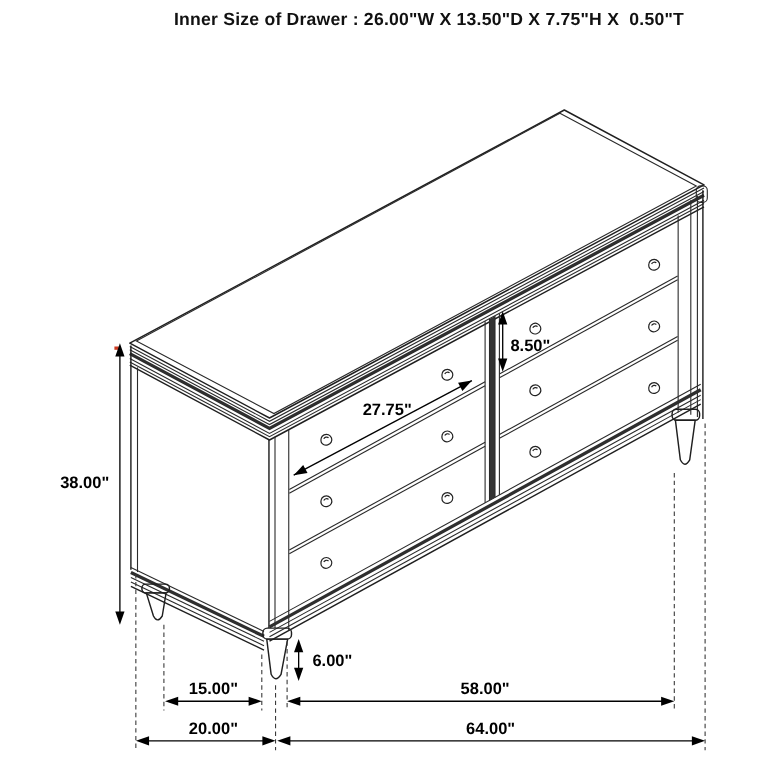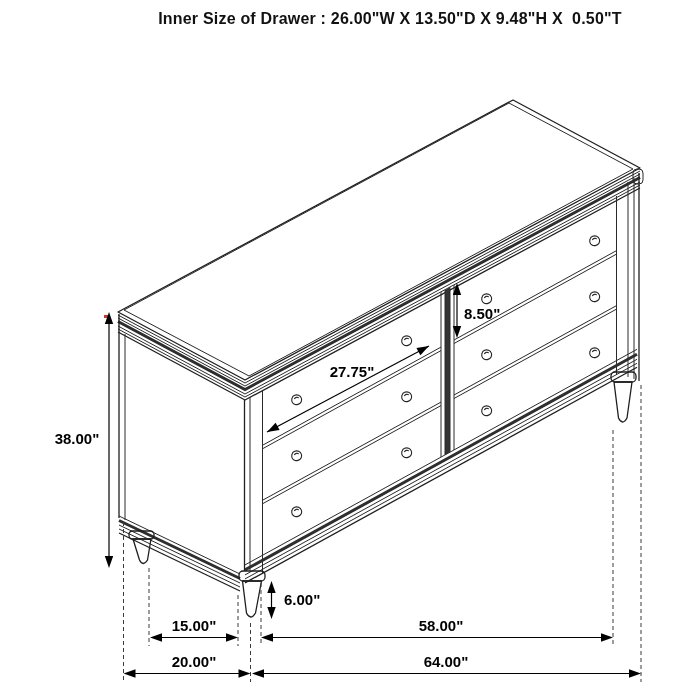--- a/index.html
+++ b/index.html
@@ -23,21 +23,21 @@
   .dimline{stroke:#000;fill:none;stroke-width:1.2;}
   .dashline{stroke:#3a3a3a;fill:none;stroke-width:1;stroke-dasharray:4 3;}
   .arrow{fill:#000;stroke:none;}
   .knob{stroke:#222;fill:#fff;stroke-width:1.1;}
 </style>
 </head>
 <body>
 
 <div class="stage">
 
-  <div class="title">Inner Size of Drawer : 26.00"W X 13.50"D X 9.48"H X  0.50"T</div>
+  <div class="title">Inner Size of Drawer : 26.00"W X 13.50"D X 7.75"H X  0.50"T</div>
 
   <svg width="700" height="700" viewBox="0 0 700 700">
 
     <defs>
       <path id="knob" class="knob" d="M -4.2,-3.2 C -2.8,-5.6 1,-5.9 3,-4 C 5.2,-2 5.3,1.2 3.3,3.1 C 1.3,5 -2.3,4.9 -4.1,2.9 C -5.6,1.2 -5.5,-1.2 -4.2,-3.2 Z M -2.2,-1.8 C -1,-3.2 1.4,-2.9 2.2,-1.4"></path>
       <polygon id="ah" class="arrow" points="0,0 -12,-4.2 -12,4.2"></polygon>
     </defs>
 
     <g>
       <path class="outline" d="M513,100 L640,168 L245,380 L118,312 Z"></path>

